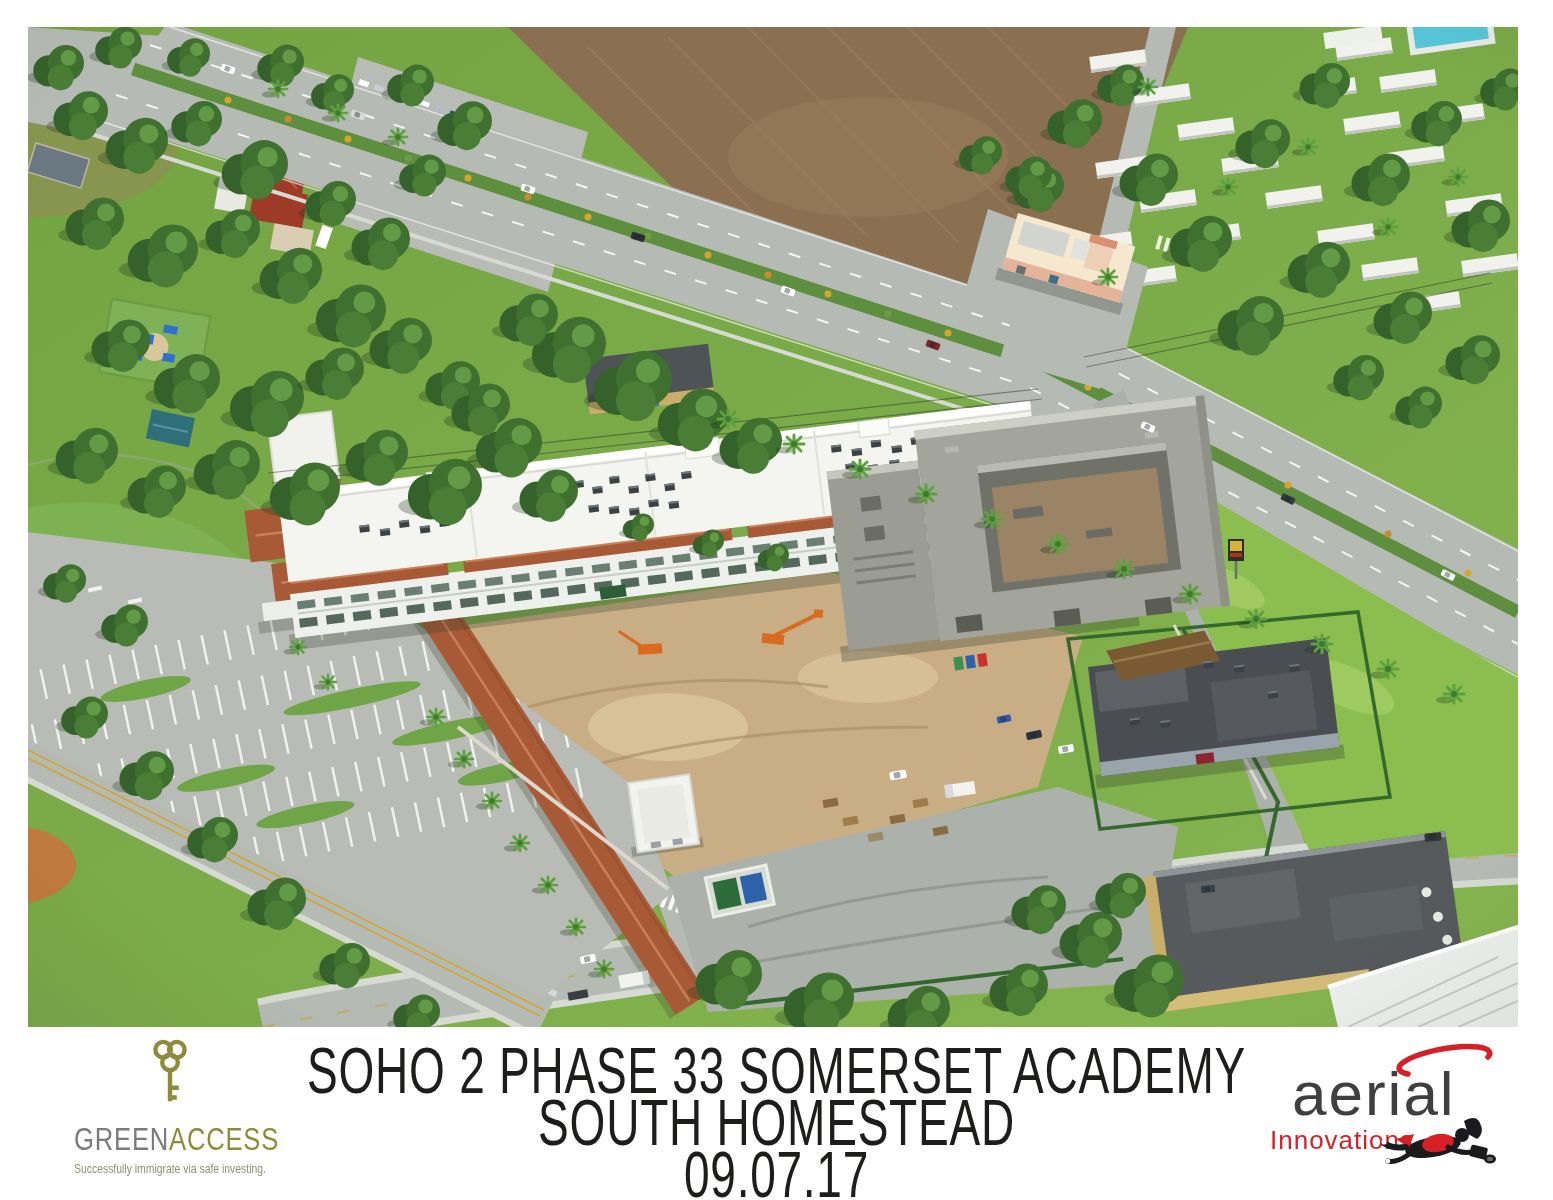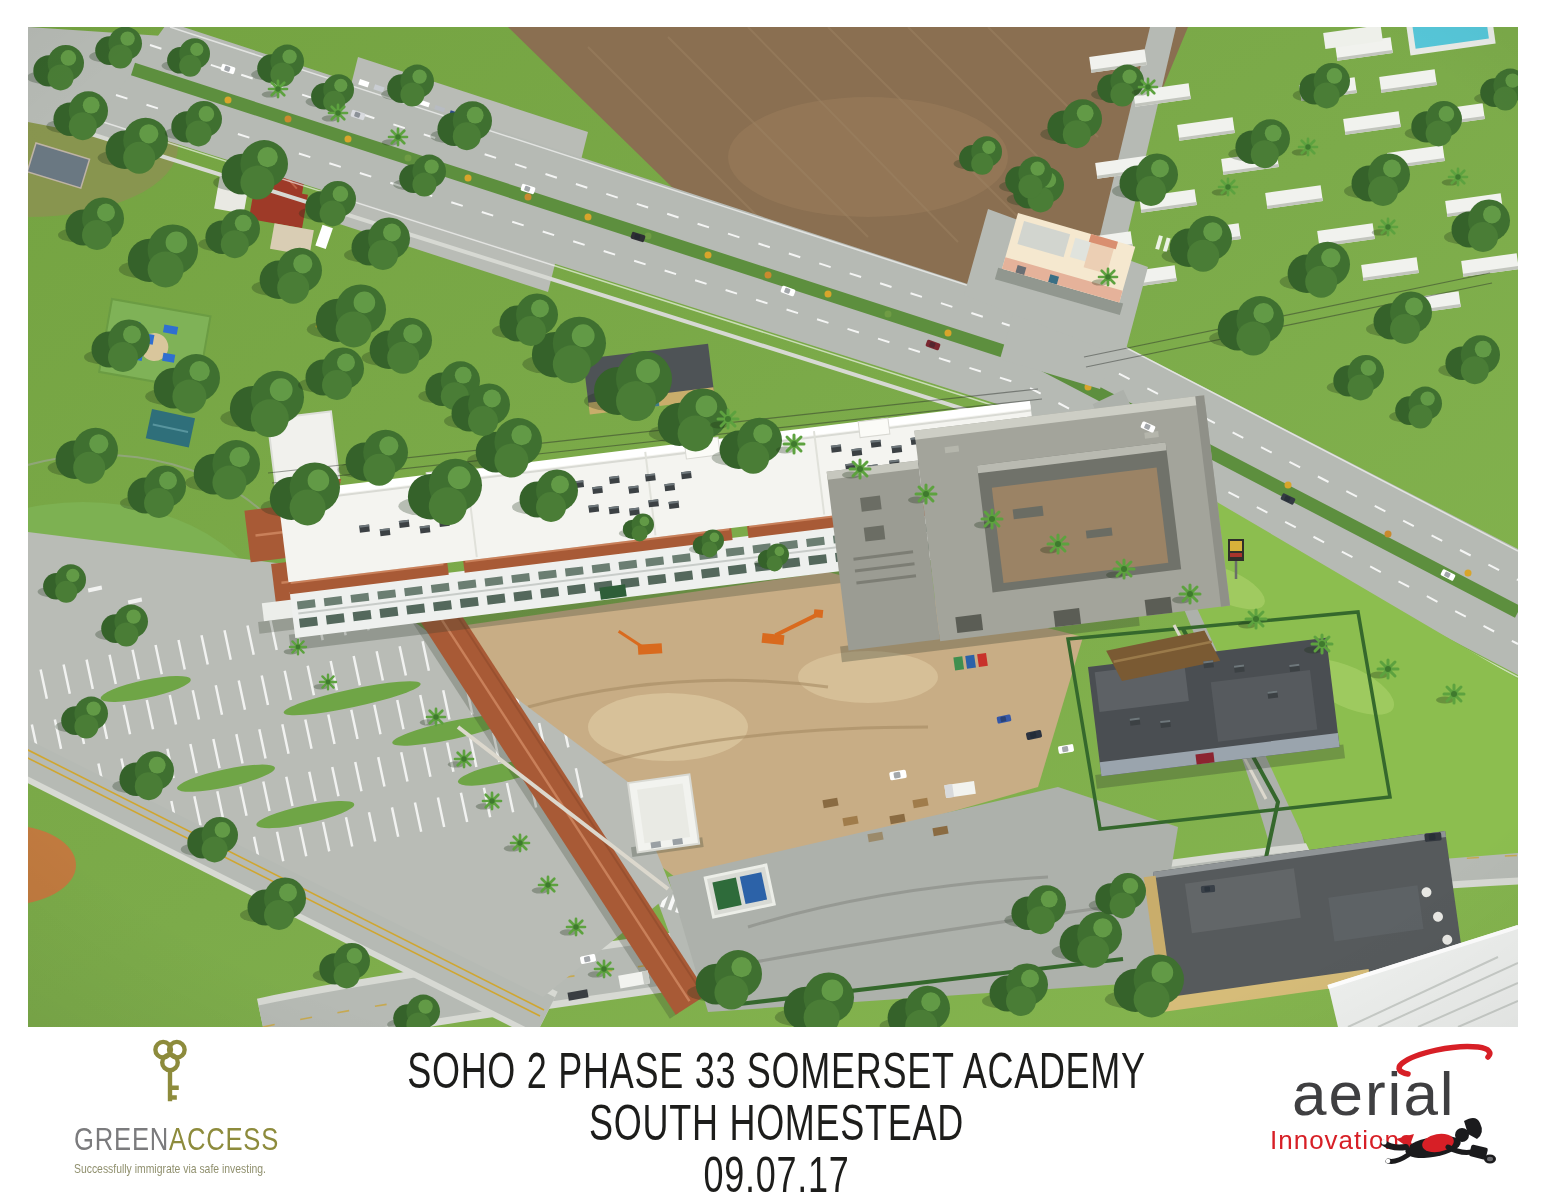--- a/index.html
+++ b/index.html
@@ -4,24 +4,24 @@
 <style>
   html,body{margin:0;padding:0;background:#ffffff;}
   body{width:1553px;height:1200px;position:relative;overflow:hidden;
        font-family:"Liberation Sans",sans-serif;}
   .photo-frame{position:absolute;left:28px;top:27px;width:1490px;height:1000px;margin:0;
                background:#7aa747;overflow:hidden;}
   .photo-frame svg{display:block;width:1490px;height:1000px;}
   .footer{position:absolute;left:0;top:1027px;width:1553px;height:173px;background:#fff;}
   
   .caption{position:absolute;left:0;right:0;top:18px;text-align:center;
-           color:var(--caption_text);font-size:50px;line-height:52px;font-weight:400;}
+           color:var(--caption_text);font-size:64px;line-height:52px;font-weight:400;}
   .cap-line{display:block;transform:scaleX(.72);transform-origin:50% 50%;white-space:nowrap;letter-spacing:1px;}
   
-  .ga{position:absolute;left:50px;top:12px;width:240px;}
+  .ga{position:absolute;left:50px;top:12px;width:240px;text-align:center;}
   .ga-key{display:block;margin:0 auto 6px auto;}
   .ga-word{font-size:32px;letter-spacing:1px;white-space:nowrap;transform:scaleX(.8);transform-origin:50% 50%;}
   .ga-word .g1{color:var(--brand_gray);}
   .ga-word .g2{color:var(--brand_olive);}
   .ga-tag{margin-top:3px;font-size:13px;color:var(--brand_olive_soft);white-space:nowrap;
           transform:scaleX(.8);transform-origin:50% 50%;}
   
   .ai{position:absolute;left:1258px;top:12px;width:280px;height:160px;}
   .ai-swoosh{position:absolute;left:130px;top:2px;}
   .ai-w1{position:absolute;left:34px;top:24px;font-size:62px;letter-spacing:2px;

